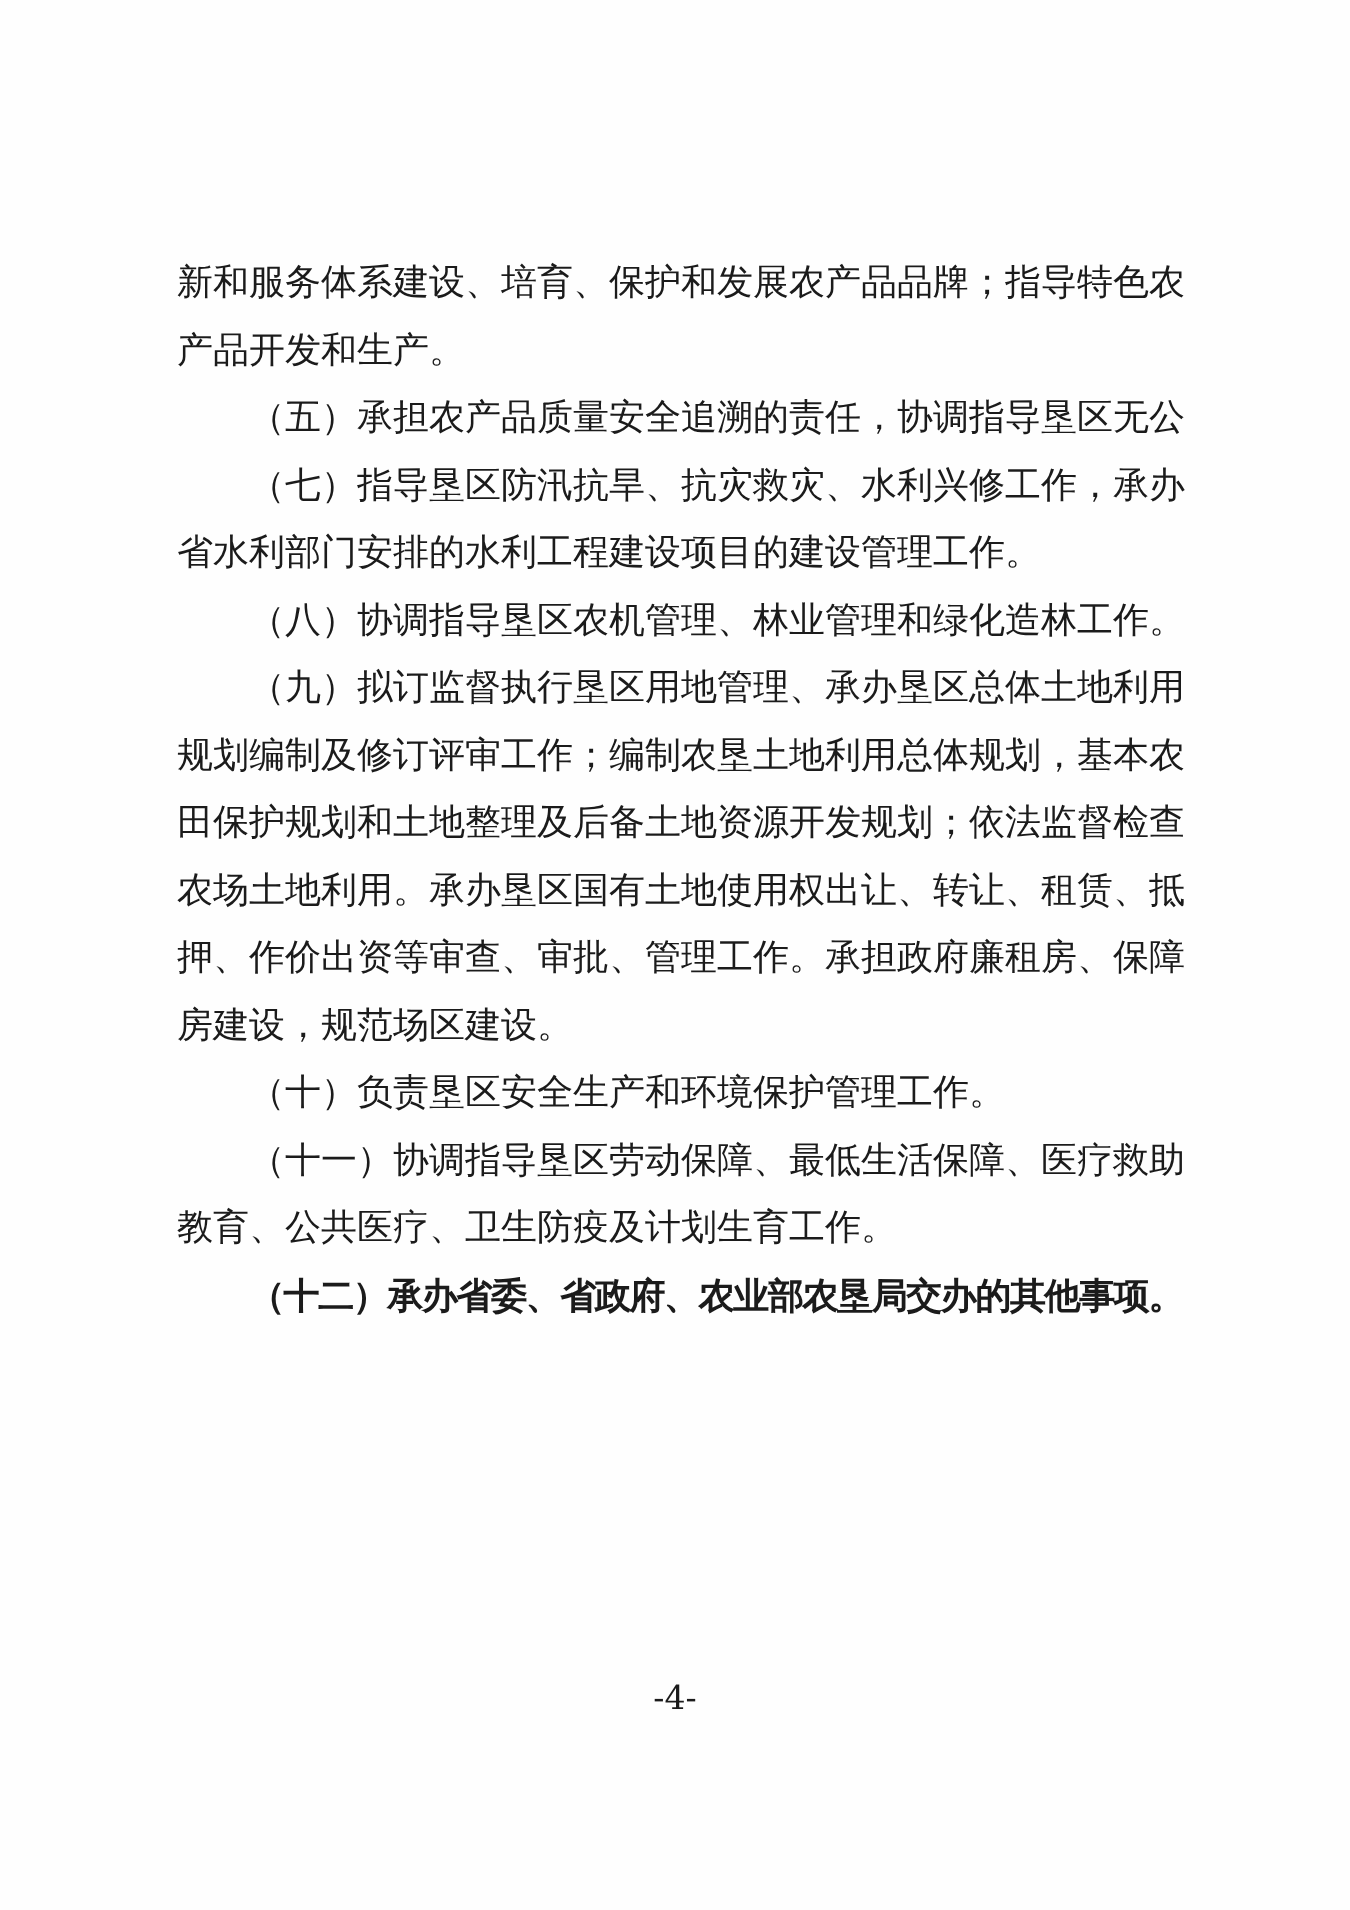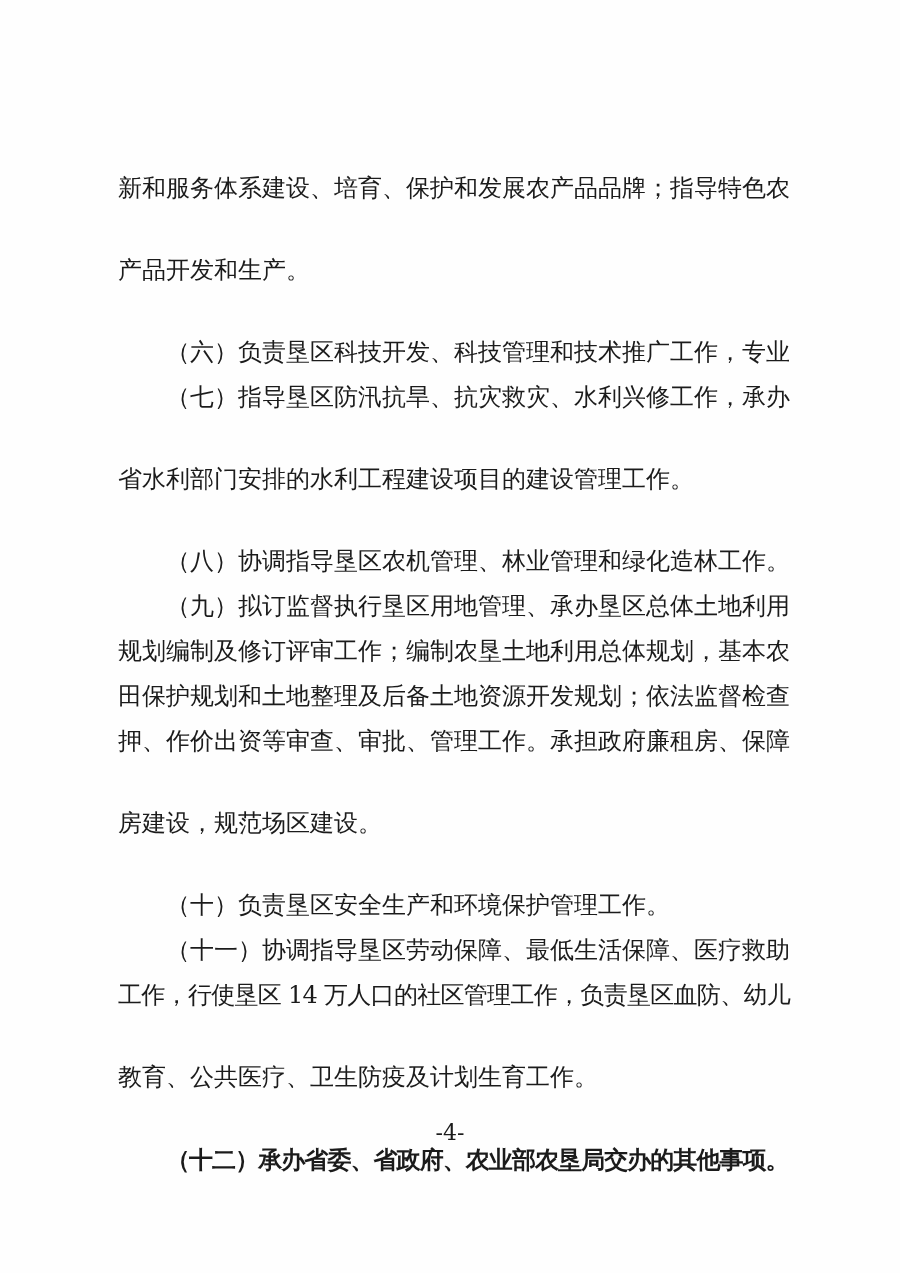--- a/index.html
+++ b/index.html
@@ -37,21 +37,20 @@
   .line {
     height: 45px;
     line-height: 45px;
     white-space: nowrap;
     text-align: justify;
     text-align-last: justify;
     overflow: visible;
   }
   .para .line:last-child {
     text-align-last: left;
-    margin-top: 37px;
   }
   .para.indent .line:first-child {
     text-indent: 48px;
   }
   .page-number {
     position: absolute;
     left: 0;
     top: 1120px;
     width: 900px;
     text-align: center;
@@ -63,44 +62,44 @@
 </head>
 <body>
 
 <div class="page">
   <div class="text-block">
       <div class="para">
         <div class="line">新和服务体系建设、培育、保护和发展农产品品牌；指导特色农</div>
         <div class="line">产品开发和生产。</div>
       </div>
       <div class="para indent">
+        <div class="line">（五）承担农产品质量安全追溯的责任，协调指导垦区无公</div>
       </div>
       <div class="para indent">
-        <div class="line">（六）负责垦区科技开发、科技管理和技术推广工作，专业</div>
       </div>
       <div class="para indent">
         <div class="line">（七）指导垦区防汛抗旱、抗灾救灾、水利兴修工作，承办</div>
         <div class="line">省水利部门安排的水利工程建设项目的建设管理工作。</div>
       </div>
       <div class="para indent">
         <div class="line">（八）协调指导垦区农机管理、林业管理和绿化造林工作。</div>
       </div>
       <div class="para indent">
         <div class="line">（九）拟订监督执行垦区用地管理、承办垦区总体土地利用</div>
         <div class="line">规划编制及修订评审工作；编制农垦土地利用总体规划，基本农</div>
         <div class="line">田保护规划和土地整理及后备土地资源开发规划；依法监督检查</div>
+        <div class="line">农场土地利用。承办垦区国有土地使用权出让、转让、租赁、抵</div>
         <div class="line">押、作价出资等审查、审批、管理工作。承担政府廉租房、保障</div>
         <div class="line">房建设，规范场区建设。</div>
       </div>
       <div class="para indent">
         <div class="line">（十）负责垦区安全生产和环境保护管理工作。</div>
       </div>
       <div class="para indent">
         <div class="line">（十一）协调指导垦区劳动保障、最低生活保障、医疗救助</div>
-        <div class="line" style="letter-spacing: -0.759677px;">工作，行使垦区 14 万人口的社区管理工作，负责垦区血防、幼儿</div>
         <div class="line">教育、公共医疗、卫生防疫及计划生育工作。</div>
       </div>
       <div class="para indent">
         <div class="line" style="letter-spacing: -0.938889px; font-weight: bold;">（十二）承办省委、省政府、农业部农垦局交办的其他事项。</div>
       </div>
     </div>
   <div class="page-number">-4-</div>
 </div>
 
 </body></html>

